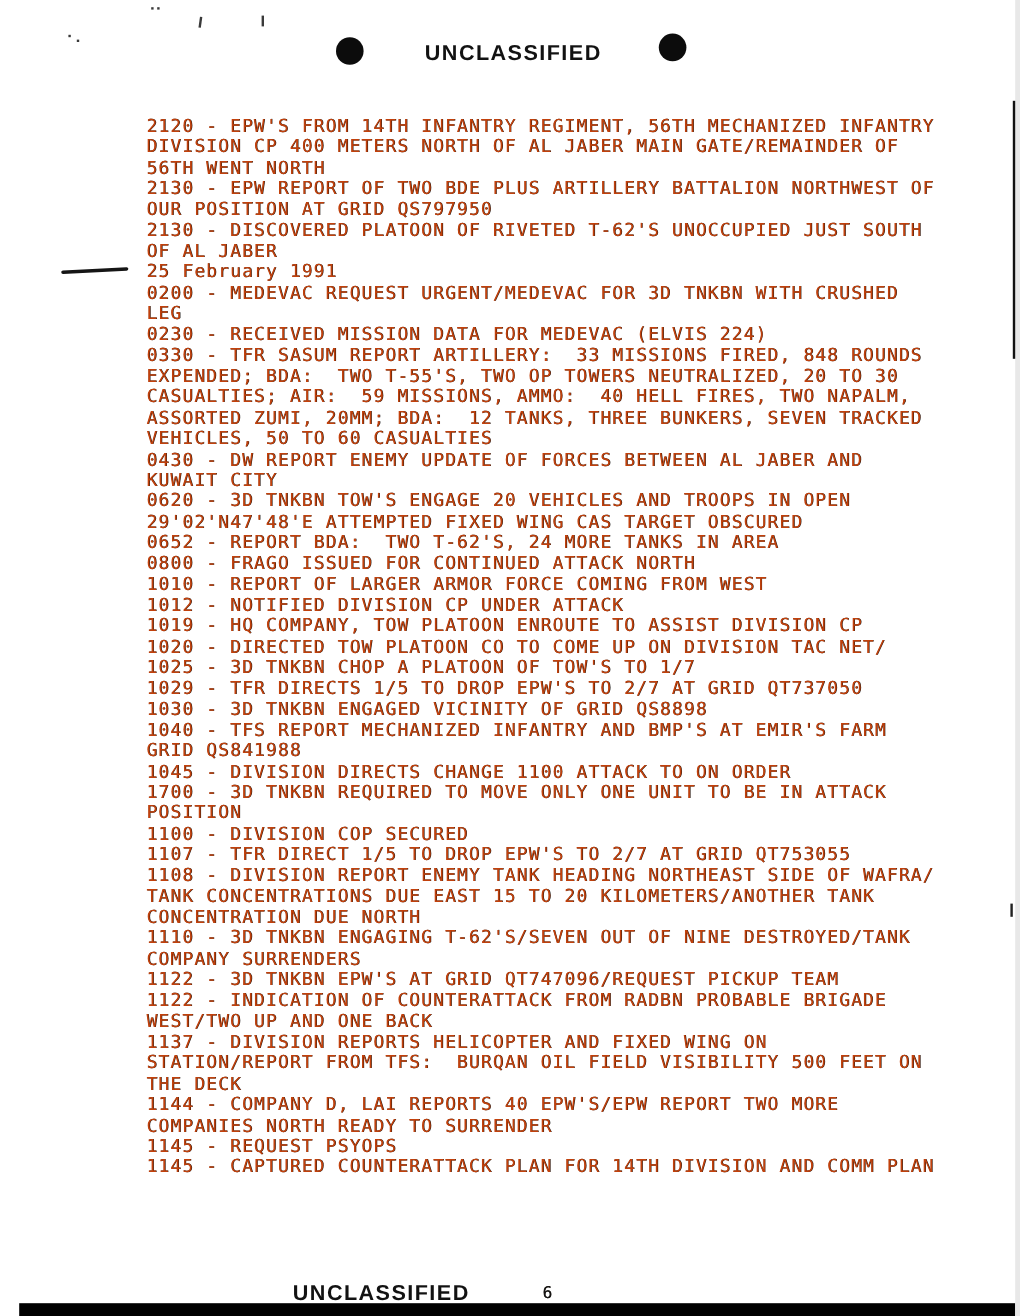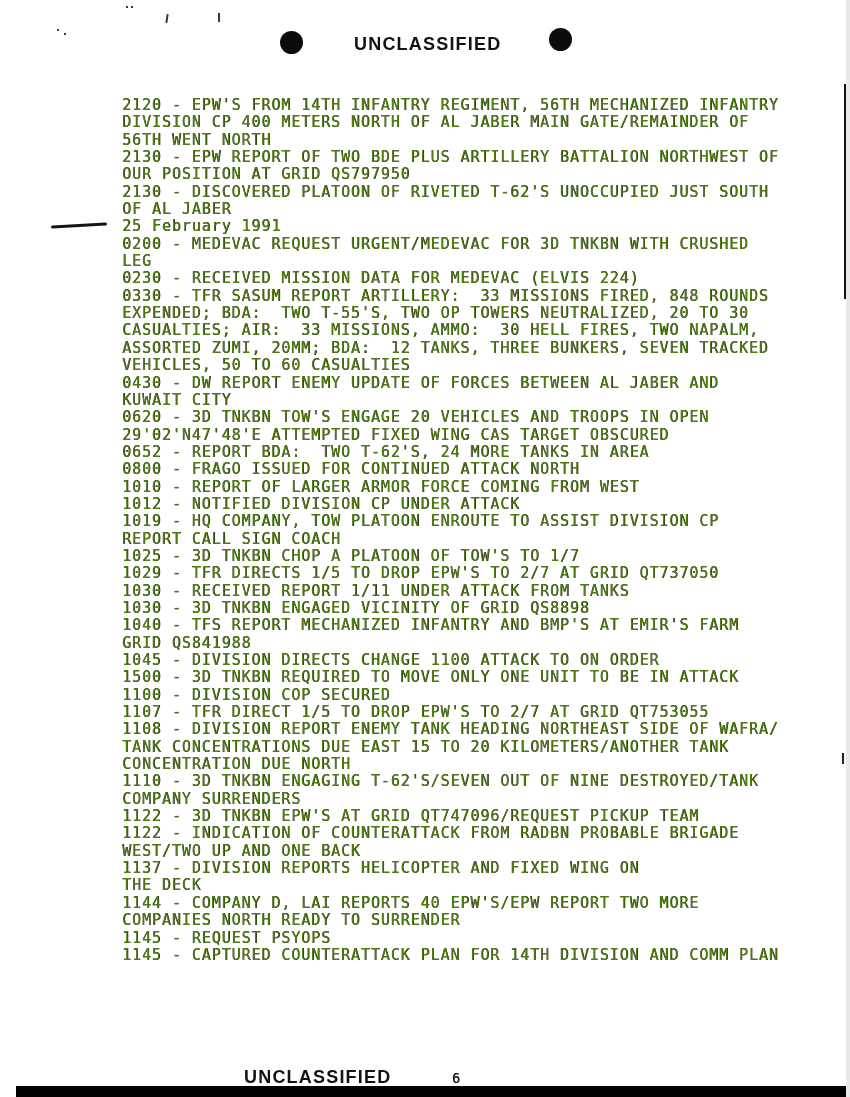--- a/index.html
+++ b/index.html
@@ -16,21 +16,21 @@
     left: 122px;
     top: 97px;
     width: 690px;
   }
   .log-line {
     white-space: pre;
     font-size: 15px;
     height: 17.35px;
     line-height: 17.35px;
     letter-spacing: 0.92px;
-    color: #4d7c0f;
+    color: #c2410c;
     text-shadow: 0.4px 0 0 #171513;
   }
   .classification {
     position: absolute;
     font-family: "Liberation Sans", sans-serif;
     font-weight: bold;
     font-size: 18px;
     letter-spacing: 1.2px;
     color: #121212;
   }
@@ -118,52 +118,53 @@
       <div class="log-line">2130 - EPW REPORT OF TWO BDE PLUS ARTILLERY BATTALION NORTHWEST OF</div>
       <div class="log-line">OUR POSITION AT GRID QS797950</div>
       <div class="log-line">2130 - DISCOVERED PLATOON OF RIVETED T-62'S UNOCCUPIED JUST SOUTH</div>
       <div class="log-line">OF AL JABER</div>
       <div class="log-line">25 February 1991</div>
       <div class="log-line">0200 - MEDEVAC REQUEST URGENT/MEDEVAC FOR 3D TNKBN WITH CRUSHED</div>
       <div class="log-line">LEG</div>
       <div class="log-line">0230 - RECEIVED MISSION DATA FOR MEDEVAC (ELVIS 224)</div>
       <div class="log-line">0330 - TFR SASUM REPORT ARTILLERY:  33 MISSIONS FIRED, 848 ROUNDS</div>
       <div class="log-line">EXPENDED; BDA:  TWO T-55'S, TWO OP TOWERS NEUTRALIZED, 20 TO 30</div>
-      <div class="log-line">CASUALTIES; AIR:  33 MISSIONS, AMMO:  30 HELL FIRES, TWO NAPALM,</div>
+      <div class="log-line">CASUALTIES; AIR:  59 MISSIONS, AMMO:  40 HELL FIRES, TWO NAPALM,</div>
       <div class="log-line">ASSORTED ZUMI, 20MM; BDA:  12 TANKS, THREE BUNKERS, SEVEN TRACKED</div>
       <div class="log-line">VEHICLES, 50 TO 60 CASUALTIES</div>
       <div class="log-line">0430 - DW REPORT ENEMY UPDATE OF FORCES BETWEEN AL JABER AND</div>
       <div class="log-line">KUWAIT CITY</div>
       <div class="log-line">0620 - 3D TNKBN TOW'S ENGAGE 20 VEHICLES AND TROOPS IN OPEN</div>
       <div class="log-line">29'02'N47'48'E ATTEMPTED FIXED WING CAS TARGET OBSCURED</div>
       <div class="log-line">0652 - REPORT BDA:  TWO T-62'S, 24 MORE TANKS IN AREA</div>
       <div class="log-line">0800 - FRAGO ISSUED FOR CONTINUED ATTACK NORTH</div>
       <div class="log-line">1010 - REPORT OF LARGER ARMOR FORCE COMING FROM WEST</div>
       <div class="log-line">1012 - NOTIFIED DIVISION CP UNDER ATTACK</div>
       <div class="log-line">1019 - HQ COMPANY, TOW PLATOON ENROUTE TO ASSIST DIVISION CP</div>
-      <div class="log-line">REPORT CALL SIGN COACH</div>
+      <div class="log-line">1020 - DIRECTED TOW PLATOON CO TO COME UP ON DIVISION TAC NET/</div>
       <div class="log-line">1025 - 3D TNKBN CHOP A PLATOON OF TOW'S TO 1/7</div>
       <div class="log-line">1029 - TFR DIRECTS 1/5 TO DROP EPW'S TO 2/7 AT GRID QT737050</div>
-      <div class="log-line">1030 - RECEIVED REPORT 1/11 UNDER ATTACK FROM TANKS</div>
       <div class="log-line">1030 - 3D TNKBN ENGAGED VICINITY OF GRID QS8898</div>
       <div class="log-line">1040 - TFS REPORT MECHANIZED INFANTRY AND BMP'S AT EMIR'S FARM</div>
       <div class="log-line">GRID QS841988</div>
       <div class="log-line">1045 - DIVISION DIRECTS CHANGE 1100 ATTACK TO ON ORDER</div>
-      <div class="log-line">1500 - 3D TNKBN REQUIRED TO MOVE ONLY ONE UNIT TO BE IN ATTACK</div>
+      <div class="log-line">1700 - 3D TNKBN REQUIRED TO MOVE ONLY ONE UNIT TO BE IN ATTACK</div>
+      <div class="log-line">POSITION</div>
       <div class="log-line">1100 - DIVISION COP SECURED</div>
       <div class="log-line">1107 - TFR DIRECT 1/5 TO DROP EPW'S TO 2/7 AT GRID QT753055</div>
       <div class="log-line">1108 - DIVISION REPORT ENEMY TANK HEADING NORTHEAST SIDE OF WAFRA/</div>
       <div class="log-line">TANK CONCENTRATIONS DUE EAST 15 TO 20 KILOMETERS/ANOTHER TANK</div>
       <div class="log-line">CONCENTRATION DUE NORTH</div>
       <div class="log-line">1110 - 3D TNKBN ENGAGING T-62'S/SEVEN OUT OF NINE DESTROYED/TANK</div>
       <div class="log-line">COMPANY SURRENDERS</div>
       <div class="log-line">1122 - 3D TNKBN EPW'S AT GRID QT747096/REQUEST PICKUP TEAM</div>
       <div class="log-line">1122 - INDICATION OF COUNTERATTACK FROM RADBN PROBABLE BRIGADE</div>
       <div class="log-line">WEST/TWO UP AND ONE BACK</div>
       <div class="log-line">1137 - DIVISION REPORTS HELICOPTER AND FIXED WING ON</div>
+      <div class="log-line">STATION/REPORT FROM TFS:  BURQAN OIL FIELD VISIBILITY 500 FEET ON</div>
       <div class="log-line">THE DECK</div>
       <div class="log-line">1144 - COMPANY D, LAI REPORTS 40 EPW'S/EPW REPORT TWO MORE</div>
       <div class="log-line">COMPANIES NORTH READY TO SURRENDER</div>
       <div class="log-line">1145 - REQUEST PSYOPS</div>
       <div class="log-line">1145 - CAPTURED COUNTERATTACK PLAN FOR 14TH DIVISION AND COMM PLAN</div>
     </div>
 
   <div class="handwritten-dash"></div>
 
   <div class="right-line-artifact"></div>

